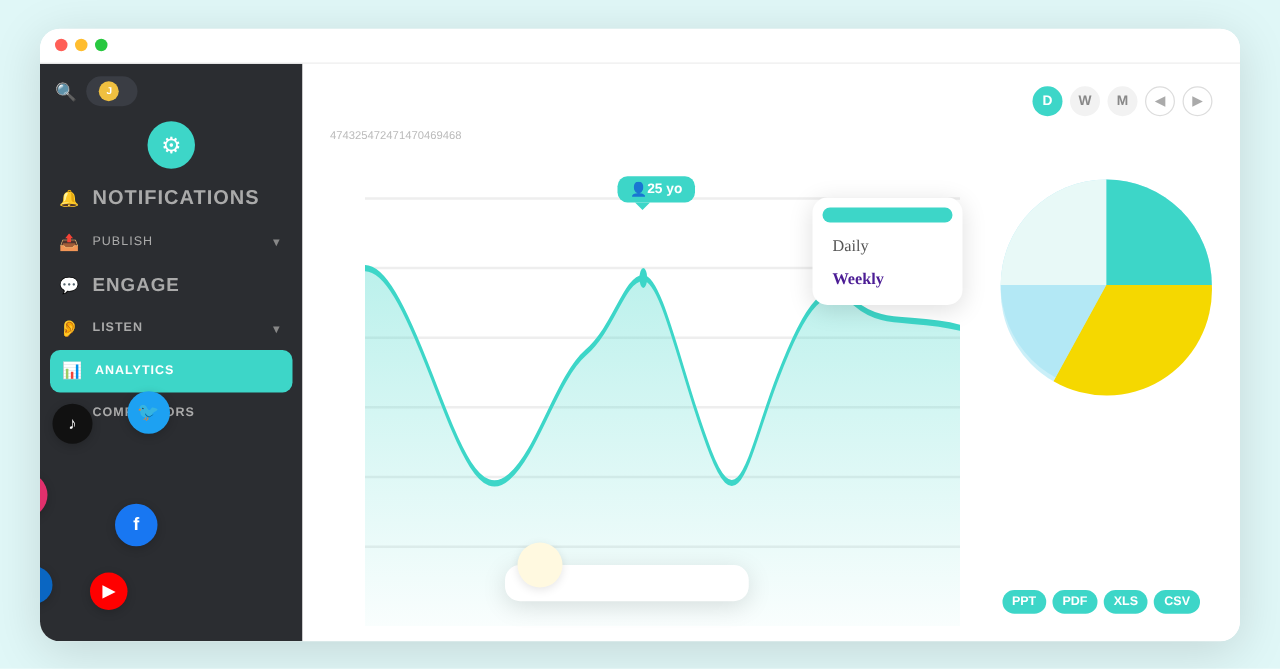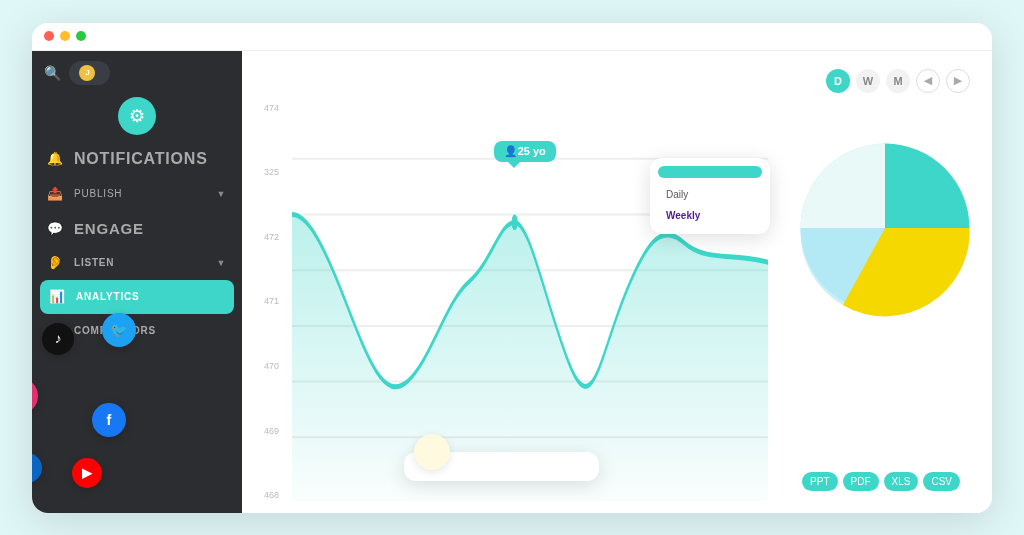--- a/index.html
+++ b/index.html
@@ -299,23 +299,24 @@
       border-radius: 8px;
       padding: 6px 12px;
       margin: 0 8px 6px 8px;
       font-size: 16px;
       display: flex;
       align-items: center;
       justify-content: center;
     }
     .period-option {
       padding: 5px 16px;
-      font-size: 10px;
+      font-size: 13px;
       color: #555;
       cursor: pointer;
+      font-family: Liberation Serif, serif;
     }
     .period-option.bold { font-weight: 700; color: #4c1d95; }
     
     .pie-chart-area {
       position: absolute;
       right: -10px;
       top: 30px;
       width: 190px;
       height: 190px;
     }
@@ -328,30 +329,30 @@
       gap: 5px;
       z-index: 10;
     }
     .export-btn {
       padding: 4px 8px;
       border-radius: 20px;
       border: none;
       background: #3dd6c8;
       color: #fff;
       font-size: 10px;
-      font-weight: 400;
+      font-weight: 700;
       cursor: pointer;
     }
     .y-axis-labels {
       position: absolute;
       left: 0;
       top: 0;
       height: 100%;
       display: flex;
-      flex-direction: column;
+      flex-direction: row;
       justify-content: space-between;
       pointer-events: none;
     }
     .y-label {
       font-size: 9px;
       color: #bbb;
     }
   </style>
 </head>
 <body>

